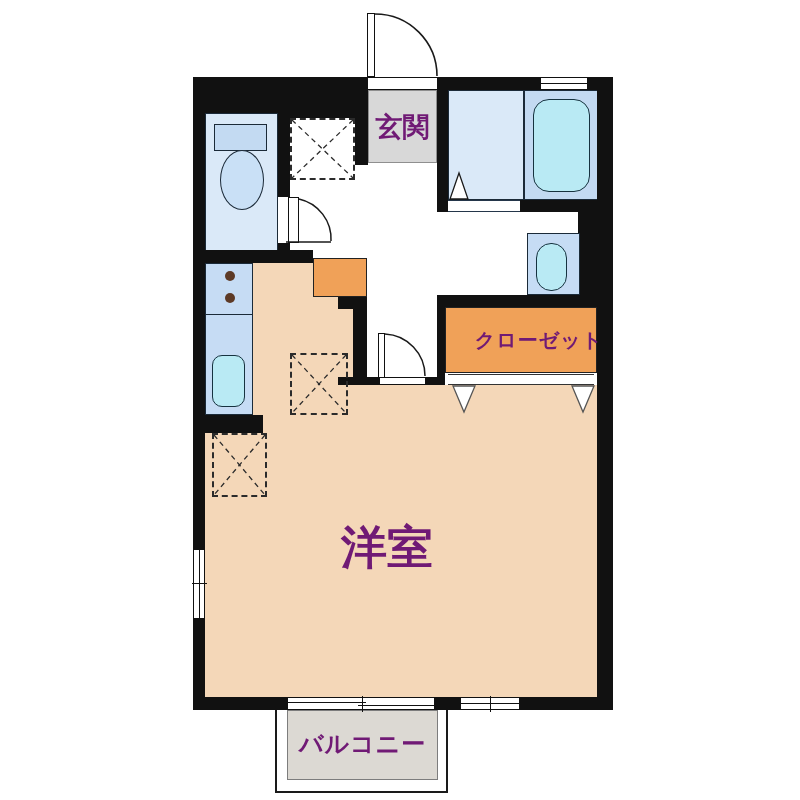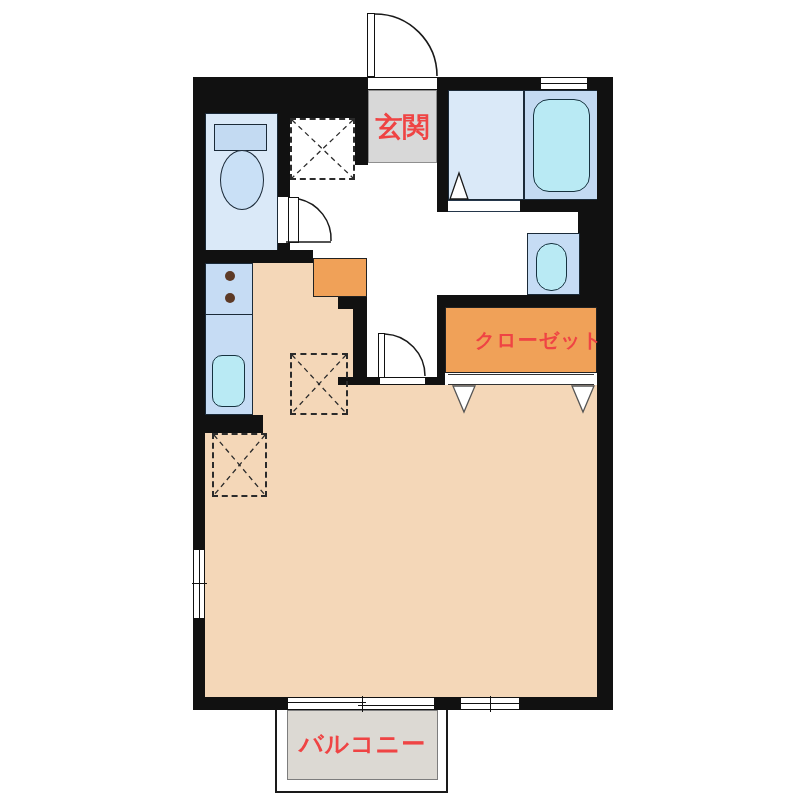--- a/index.html
+++ b/index.html
@@ -14,21 +14,21 @@
   .midblue{background:var(--fixture-blue,#c3daf2);border:1px solid #1b2a38;box-sizing:border-box;}
   .counterblue{background:var(--counter-blue,#c6dcf4);border:1px solid #1b2a38;box-sizing:border-box;}
   .cyan{background:var(--water-cyan,#b9eaf4);border:1px solid #16323f;box-sizing:border-box;}
   .gray{background:var(--entrance-gray,#d8d8d8);border:1px solid #8f8f8f;box-sizing:border-box;}
   .balgray{background:var(--balcony-gray,#dcd9d3);border:1px solid #7d7d7d;box-sizing:border-box;}
   .fixture{z-index:4;}
   .window{background:#fff;border:1px solid #111;box-sizing:border-box;z-index:5;}
   .thresh{background:#fff;z-index:5;box-sizing:border-box;}
   .leaf{background:#fff;border:1px solid #111;box-sizing:border-box;z-index:6;}
   .dashed{border:2px dashed #2b2b2b;box-sizing:border-box;z-index:4;}
-  .label{z-index:8;color:#ef4444;font-weight:bold;display:flex;align-items:center;
+  .label{z-index:8;color:#701a75;font-weight:bold;display:flex;align-items:center;
          justify-content:center;text-align:center;line-height:1.15;}
   .outline{border:2px solid #1a1a1a;box-sizing:border-box;z-index:1;background:#fff;}
   svg.overlay{position:absolute;left:0;top:0;z-index:6;pointer-events:none;}
   .winline{position:absolute;background:#111;}
 </style>
 </head>
 <body>
 
 <div class="stage">
 
@@ -108,20 +108,21 @@
   <div class="abs leaf" style="left:378px;top:333px;width:7px;height:45px;"></div>
   <div class="abs thresh" style="left:448px;top:200px;width:72px;height:12px;border-top:1px solid #24364a;border-bottom:1px solid #24364a;"></div>
   <div class="abs thresh" style="left:448px;top:374px;width:146px;height:11px;border-top:1px solid #333;border-bottom:1px solid #333;"></div>
 
   <div class="abs outline" style="left:275px;top:708px;width:173px;height:85px;"></div>
   <div class="abs balgray" style="left:287px;top:710px;width:151px;height:70px;z-index:2;"></div>
 
   <div class="abs label" style="left:368px;top:90px;width:69px;height:73px;font-size:27px;">玄関</div>
   <div class="abs label" style="left:445px;top:307px;width:152px;height:66px;font-size:20px;letter-spacing:1px;padding-left:18px;">クローゼット</div>
   <div class="abs label" style="left:265px;top:487px;width:244px;height:120px;font-size:46px;flex-direction:column;">
+    <span>洋室</span>
   </div>
   <div class="abs label" style="left:287px;top:710px;width:151px;height:70px;font-size:24px;letter-spacing:1px;">バルコニー</div>
 
   <svg class="overlay" width="800" height="800" viewBox="0 0 800 800">
 
     <path d="M 375 14 A 62 62 0 0 1 437 76" fill="none" stroke="#1a1a1a" stroke-width="1.6"></path>
 
     <path d="M 299 199 A 41 41 0 0 1 331 241" fill="none" stroke="#1a1a1a" stroke-width="1.5"></path>
     <path d="M 286 242 L 331 242" fill="none" stroke="#1a1a1a" stroke-width="1.5"></path>
 

